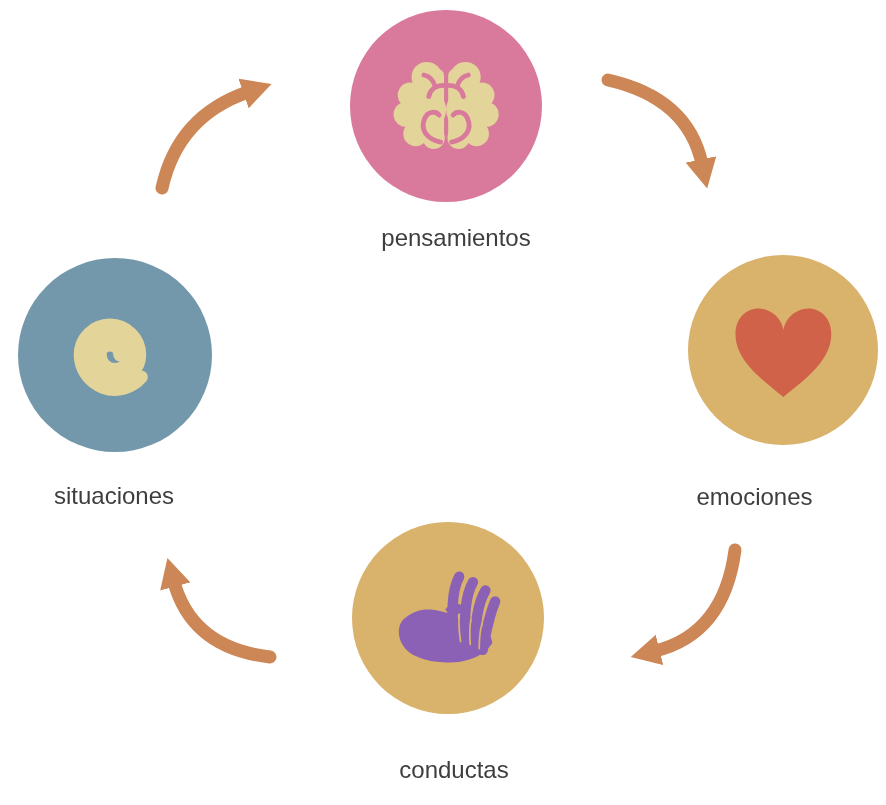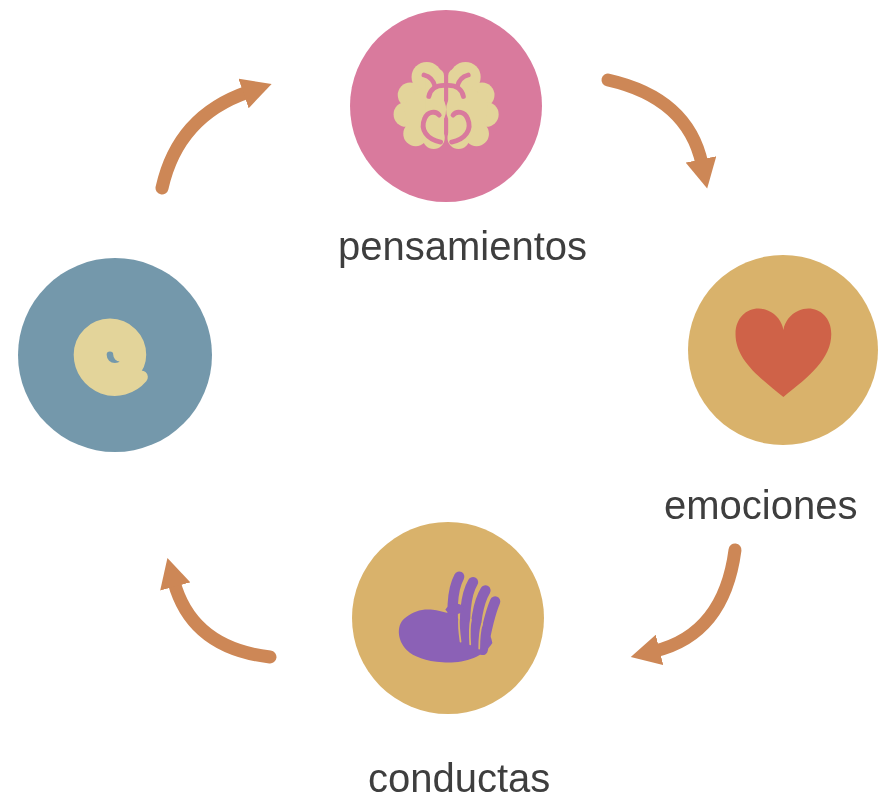--- a/index.html
+++ b/index.html
@@ -10,21 +10,21 @@
   }
   .arrow-layer{position:absolute;left:0;top:0;width:886px;height:805px;}
   .arrow-path{fill:none;stroke:var(--arrow-orange);stroke-width:13;stroke-linecap:round;}
   .arrow-head{fill:var(--arrow-orange);}
   .circle{position:absolute;border-radius:50%;display:flex;align-items:center;justify-content:center;}
   .circle svg{width:72%;height:72%;}
   .circle.pink{background:var(--pink);}
   .circle.tan{background:var(--tan);}
   .circle.blue{background:var(--blue);}
   .node-label{
-    position:absolute;font-size:40px;color:var(--label-text);
+    position:absolute;font-size:24px;color:var(--label-text);
     text-align:center;white-space:nowrap;letter-spacing:0px;
   }
   
   .brain-fill{fill:var(--cream);}
   .brain-groove{fill:none;stroke:var(--pink);stroke-width:7;stroke-linecap:round;}
   .heart-fill{fill:var(--heart-red);}
   .spiral-stroke{fill:none;stroke:var(--cream);stroke-width:16;stroke-linecap:round;}
   .hand-fill{fill:var(--purple);}
   .hand-finger{fill:none;stroke:var(--purple);stroke-width:15;stroke-linecap:round;}
   .hand-crease{fill:none;stroke:var(--tan);stroke-width:2.5;stroke-linecap:round;}
@@ -128,14 +128,15 @@
         <path class="spiral-stroke" d="M112,100
           A12 12 0 1 0 88,100
           A18 18 0 1 0 124,100
           A24 24 0 1 0 76,100
           A30 30 0 1 0 136,100
           A36 36 0 1 0 64,100
           A42 42 0 0 0 138,127"></path>
       </g>
     </svg>
   </div>
+  <div class="node-label" style="left:18px;top:482px;width:192px;">situaciones</div>
 
 </div>
 
 </body></html>

